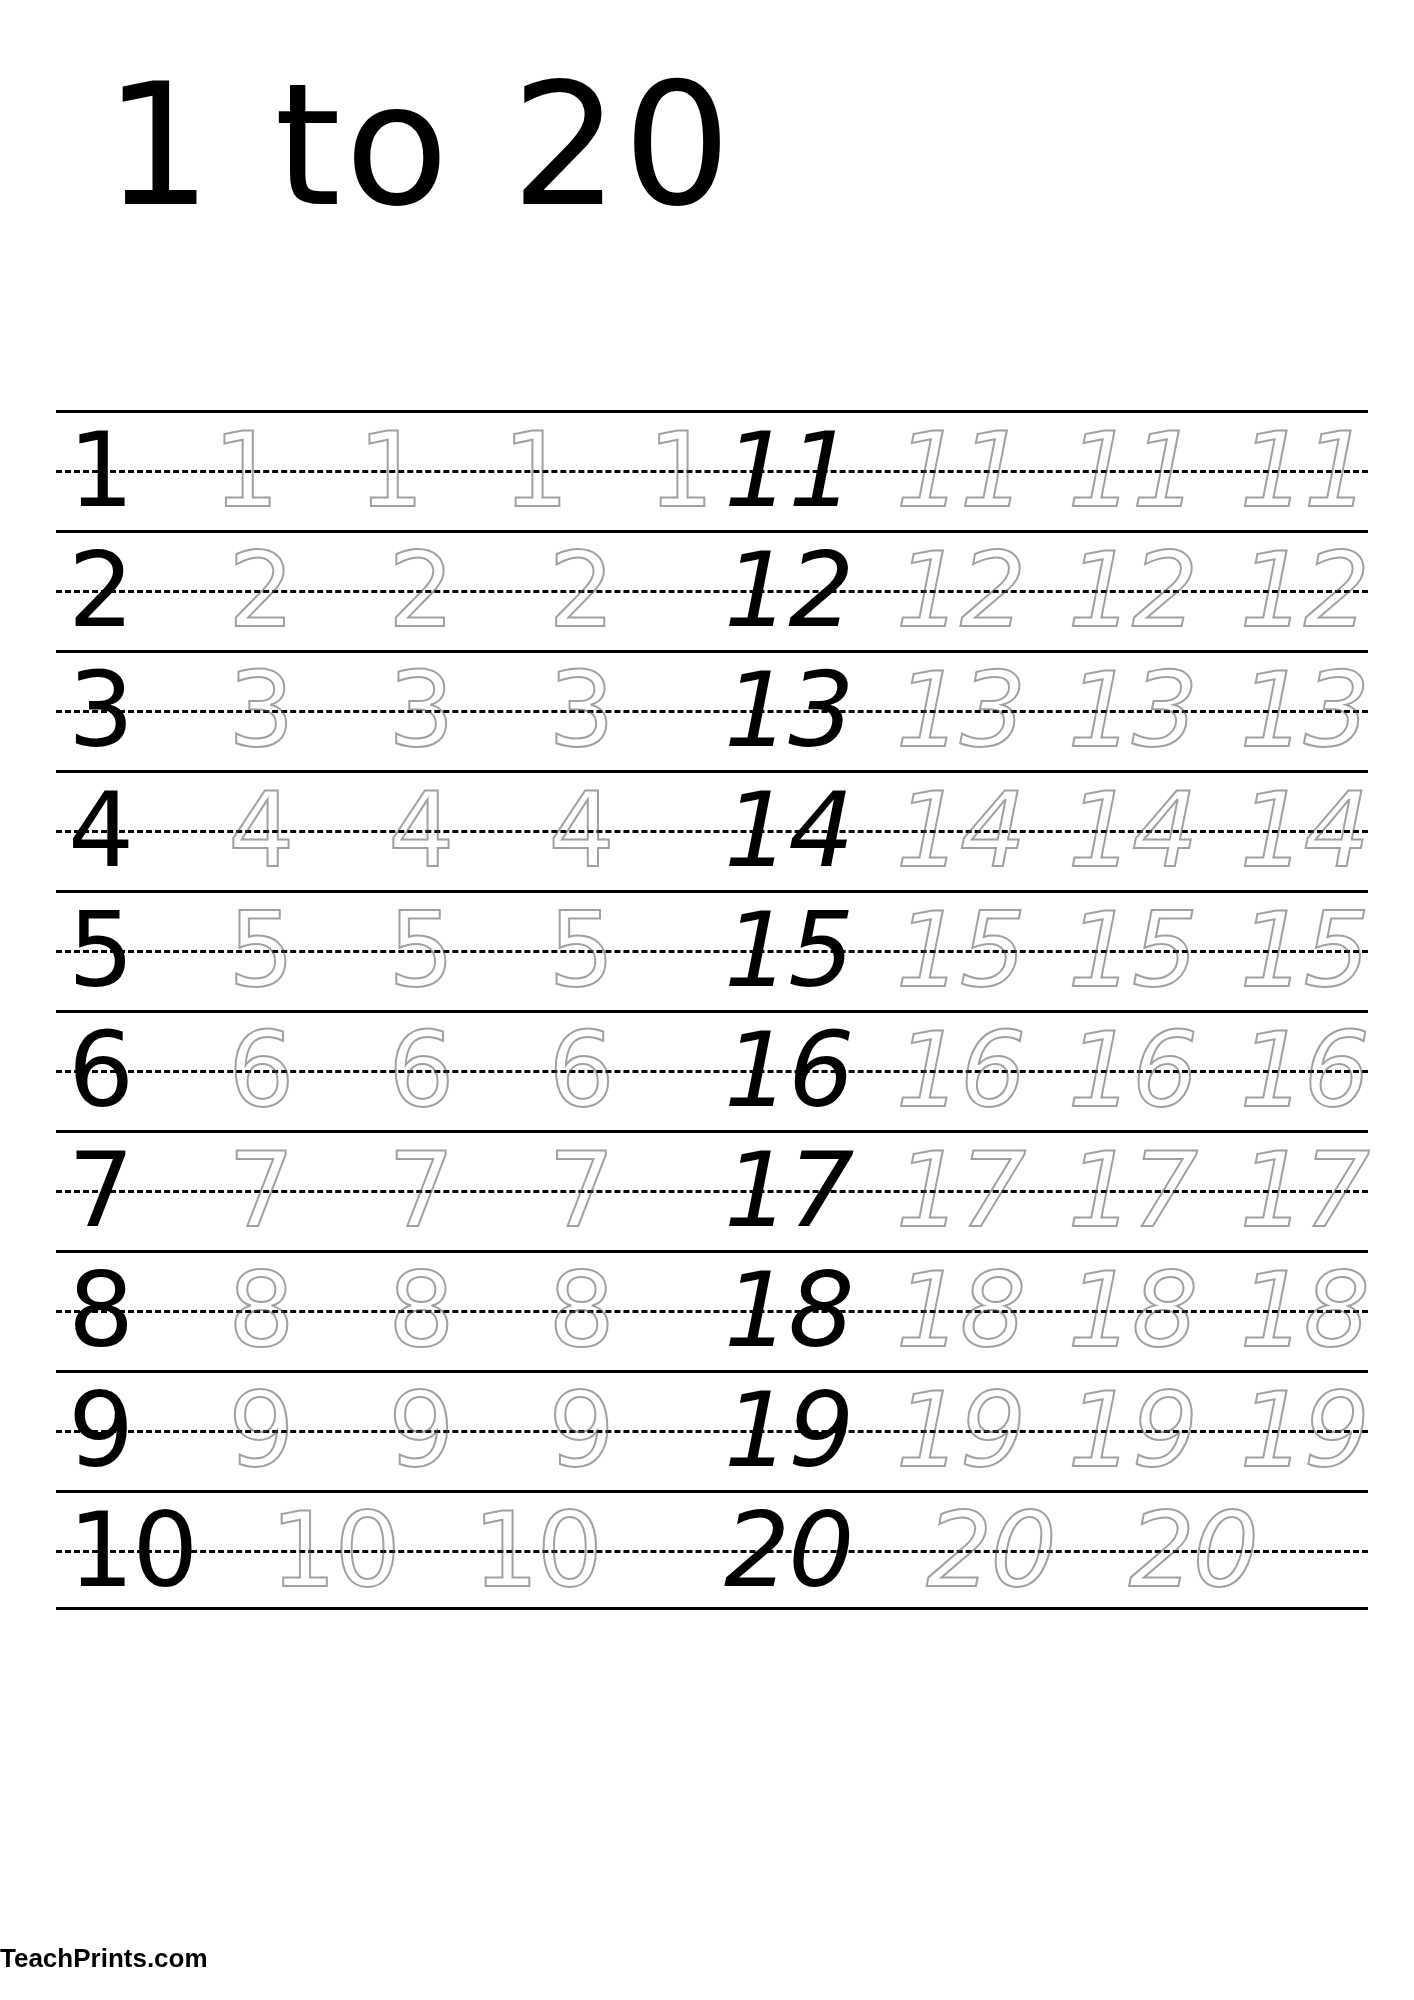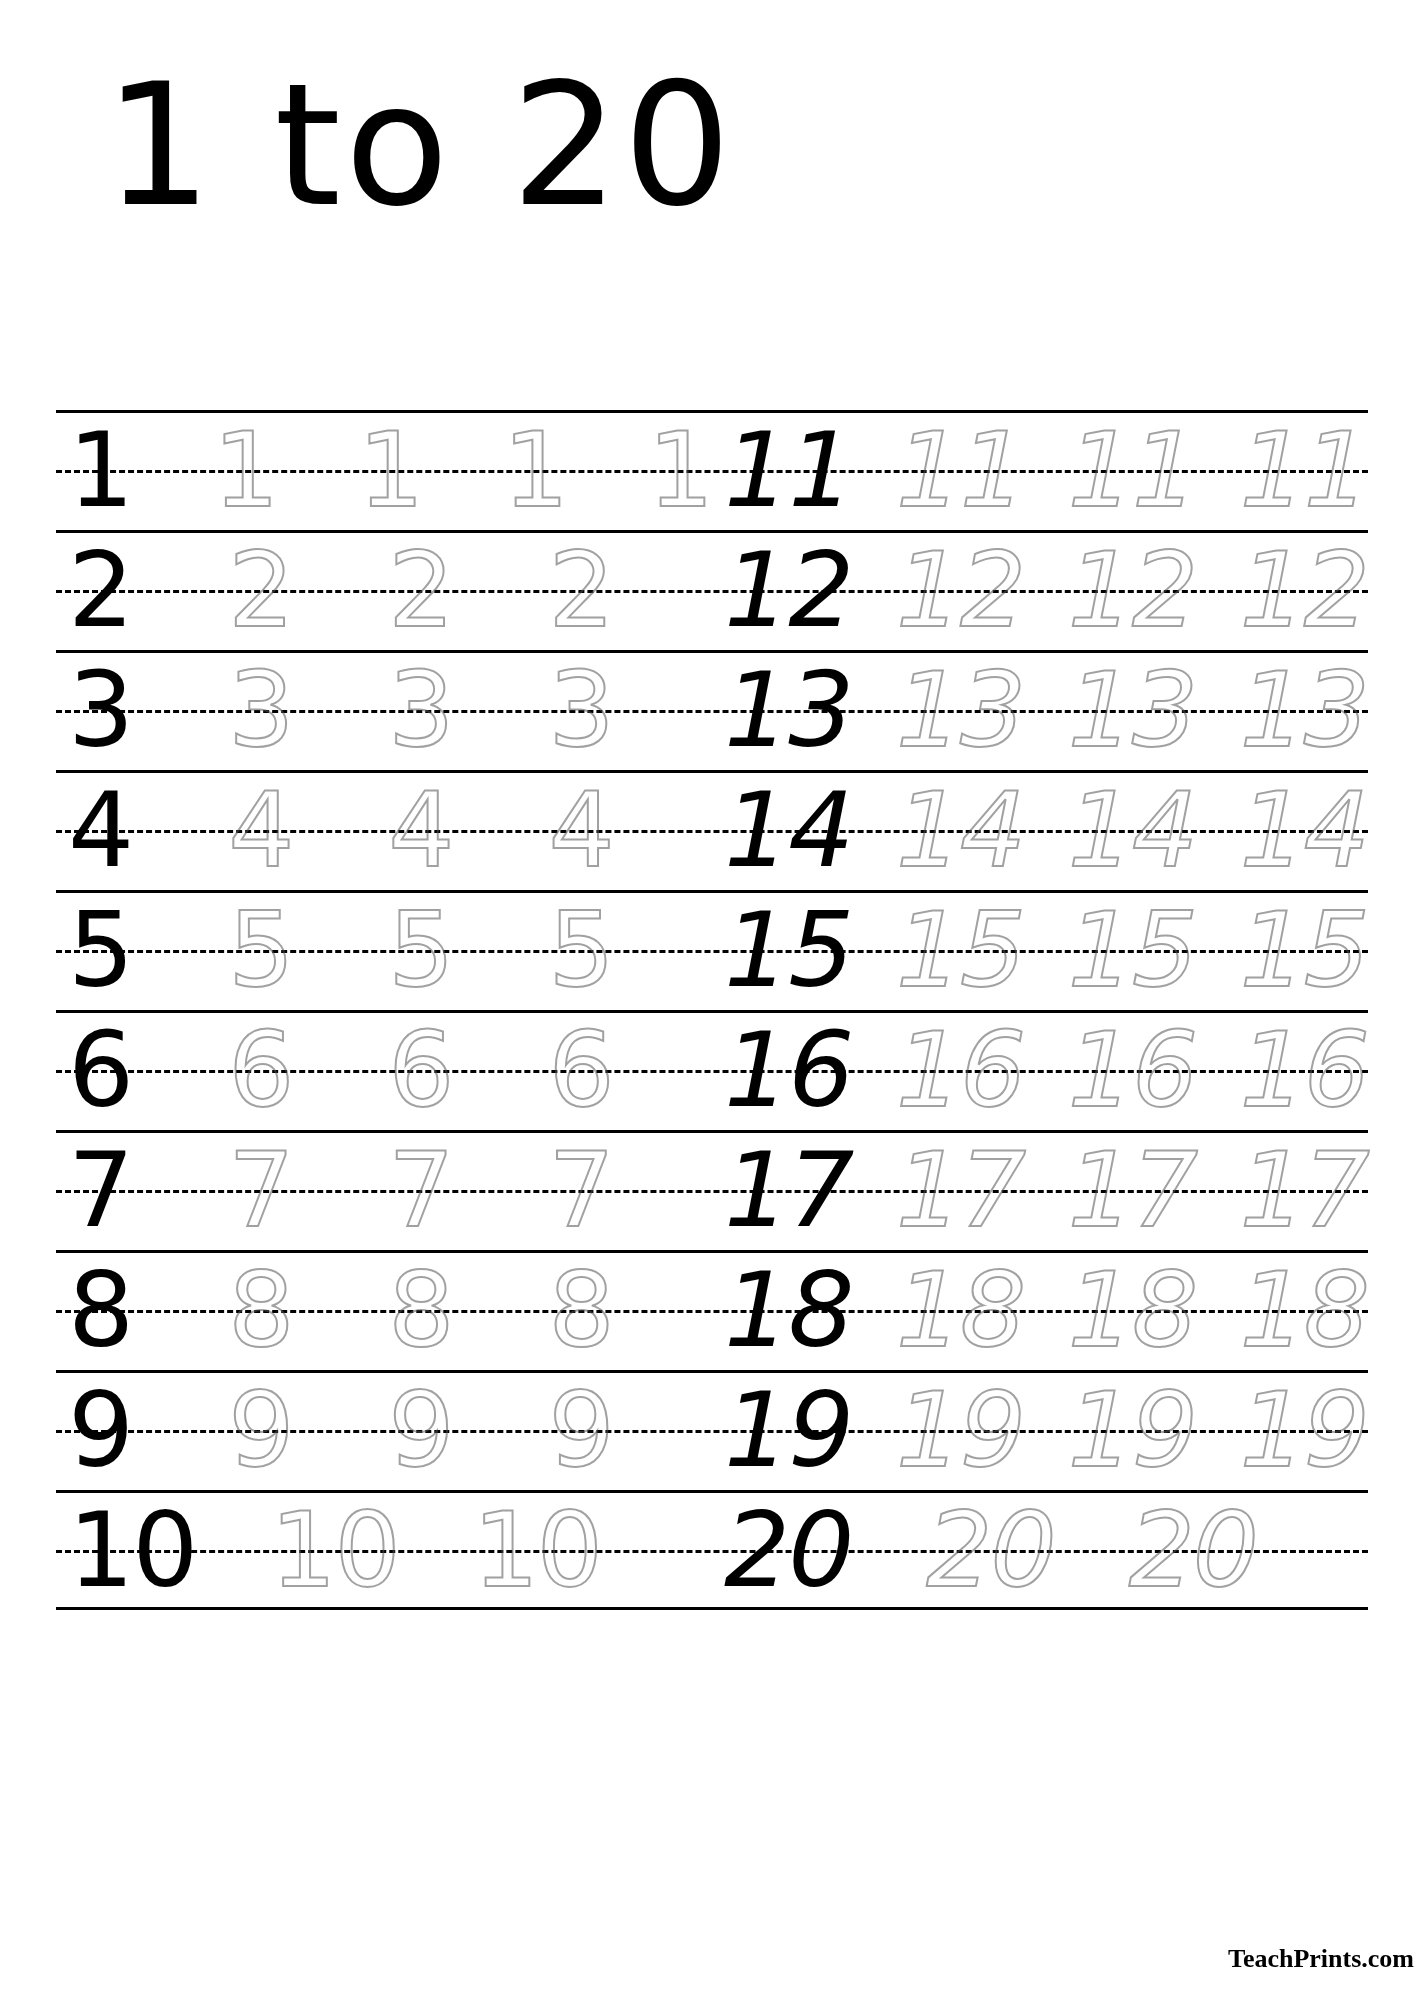--- a/index.html
+++ b/index.html
@@ -119,22 +119,22 @@
 
   
   .row.last .num { font-size: 104px; }
 
   
   .footer {
     position: absolute;
     left: 0;
     right: 0;
     bottom: 26px;
-    text-align: right;
-    font-family: Liberation Serif, serif;
+    text-align: left;
+    font-family: Liberation Sans, sans-serif;
     font-size: 26px;
     font-weight: 700;
     color: #000000;
     letter-spacing: 0px;
   }
 </style>
 </head>
 <body>
 
 <div class="page">

